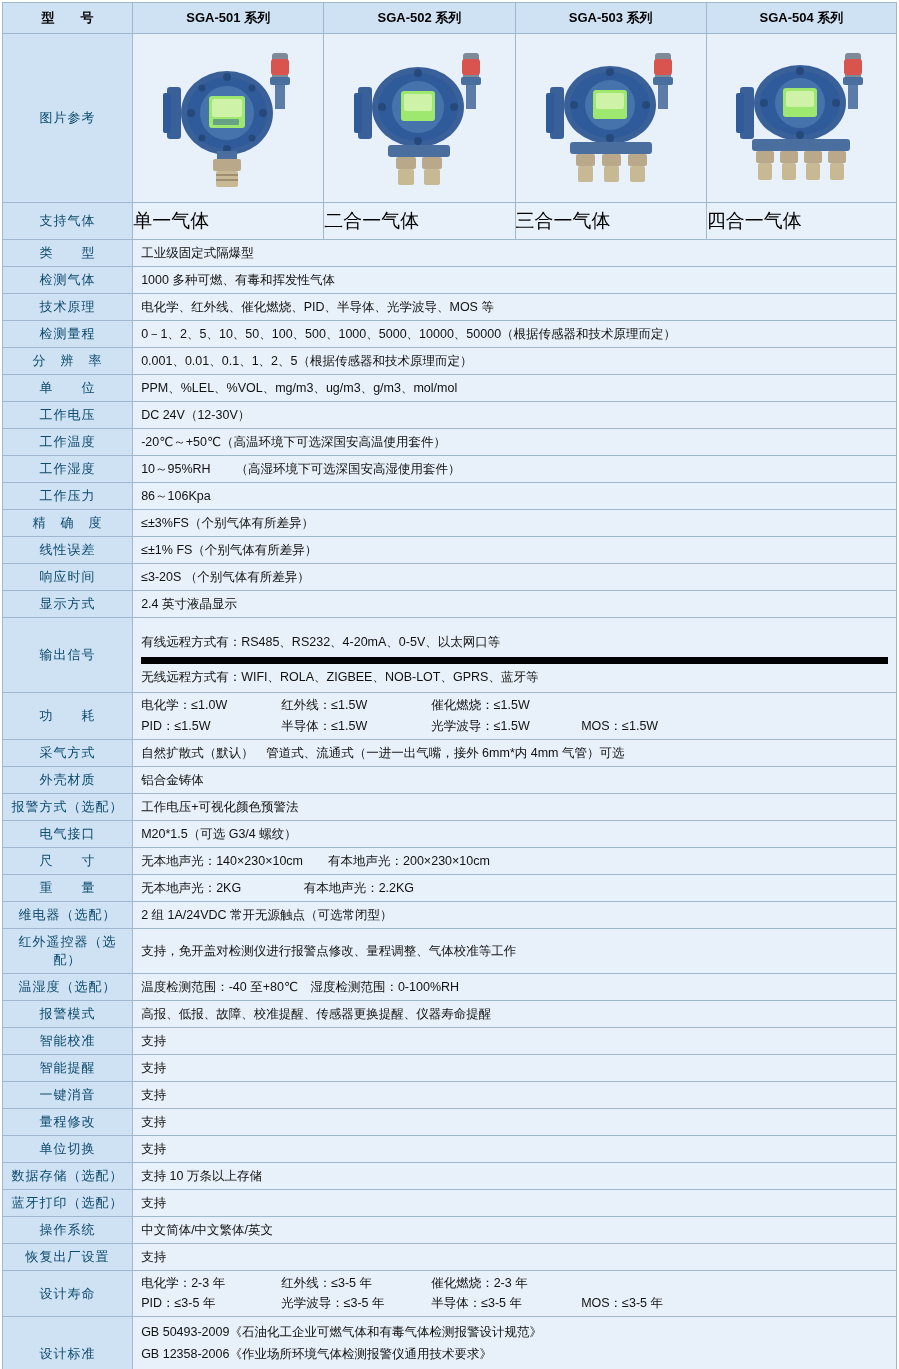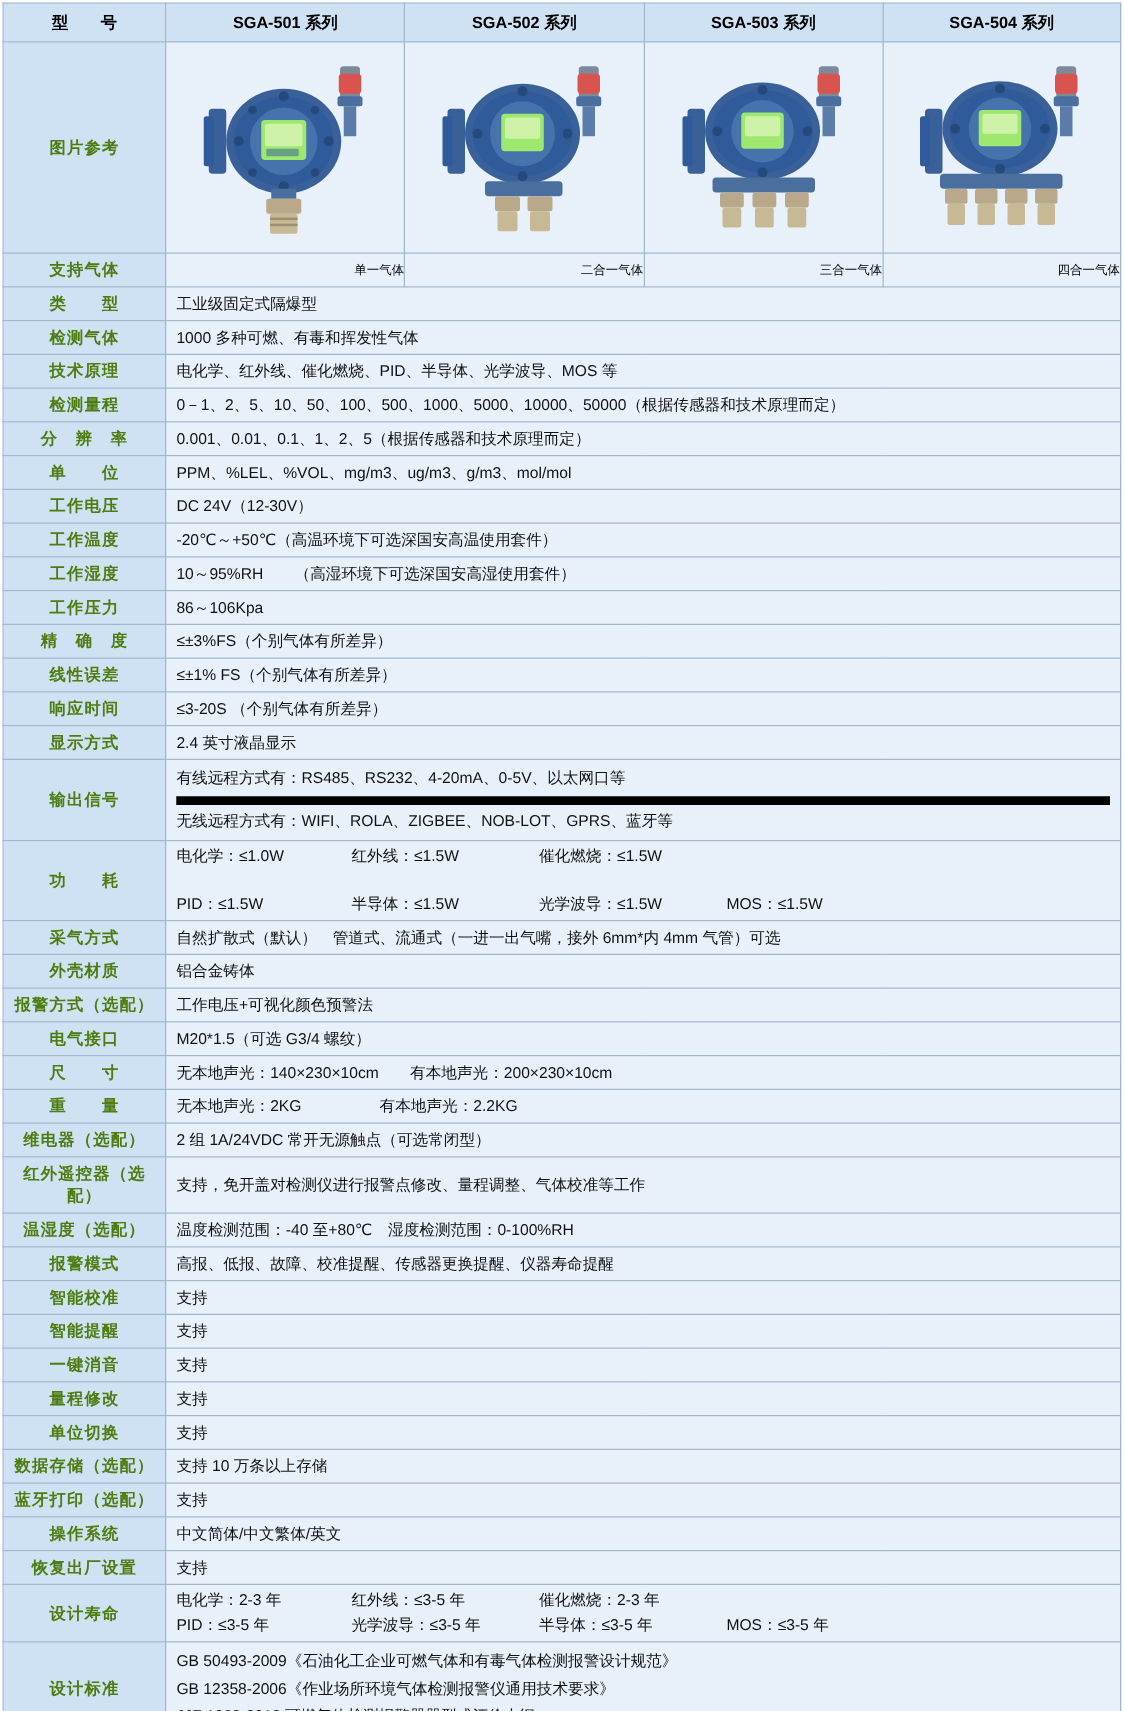--- a/index.html
+++ b/index.html
@@ -1,25 +1,25 @@
 <!DOCTYPE html>
 <html><head>
 <meta charset="utf-8">
 <style>
   html,body{margin:0;padding:0;background:#ffffff;}
   body{font-family:"Liberation Sans","DejaVu Sans",sans-serif;}
   .sheet{width:899px;min-height:1369px;position:relative;background:#fff;}
   table.spec{border-collapse:collapse;width:895px;margin:2px 0 0 2px;table-layout:fixed;}
   table.spec td{border:1px solid #9fb8cf;vertical-align:middle;}
-  .lbl{width:130px;background:#cfe2f3;text-align:center;font-weight:bold;color:#4d7c0f;font-size:13px;padding:4px 2px;letter-spacing:1px;margin-left:36px;}
+  .lbl{width:130px;background:#cfe2f3;text-align:center;font-weight:normal;color:#0c4a6e;font-size:13px;padding:4px 2px;letter-spacing:1px;margin-left:36px;}
   .val{background:#e8f1f9;color:#111;font-size:12.5px;padding:4px 8px;}
   .hdr{background:#cfe2f3;text-align:center;font-weight:bold;font-size:13px;padding:6px 2px;}
   .imgcell{background:#e8f1f9;text-align:center;padding:4px 0;height:160px;}
-  .gascell{background:#e8f1f9;text-align:right;font-size:10px;padding:5px 0;}
-  .multiline div{padding:2px 0;}
+  .gascell{background:#e8f1f9;text-align:left;font-size:19px;padding:5px 0;}
+  .multiline div{padding:2px 0;margin-top:10px;}
   .cols{display:flex;flex-wrap:wrap;}
   .cols span{display:inline-block;}
   .w-a{width:140px;}
   .w-b{width:150px;}
   .w-c{width:150px;}
   .w-d{width:150px;}
   .list div{padding:2.5px 0;}
   
   .device{position:relative;width:100%;height:155px;}
   svg.dev{display:block;margin:0 auto;}
@@ -247,21 +247,21 @@
 
   <tr>
     <td class="lbl">功　　耗</td>
     <td class="val" colspan="4">
       <div class="cols">
         <span class="w-a">电化学：≤1.0W</span>
         <span class="w-b">红外线：≤1.5W</span>
         <span class="w-c">催化燃烧：≤1.5W</span>
         <span class="w-d"></span>
       </div>
-      <div class="cols" style="margin-top:21px;">
+      <div class="cols" style="margin-top:4px;">
         <span class="w-a">PID：≤1.5W</span>
         <span class="w-b">半导体：≤1.5W</span>
         <span class="w-c">光学波导：≤1.5W</span>
         <span class="w-d">MOS：≤1.5W</span>
       </div>
     </td>
   </tr>
 
   <tr>
           <td class="lbl">采气方式</td>

